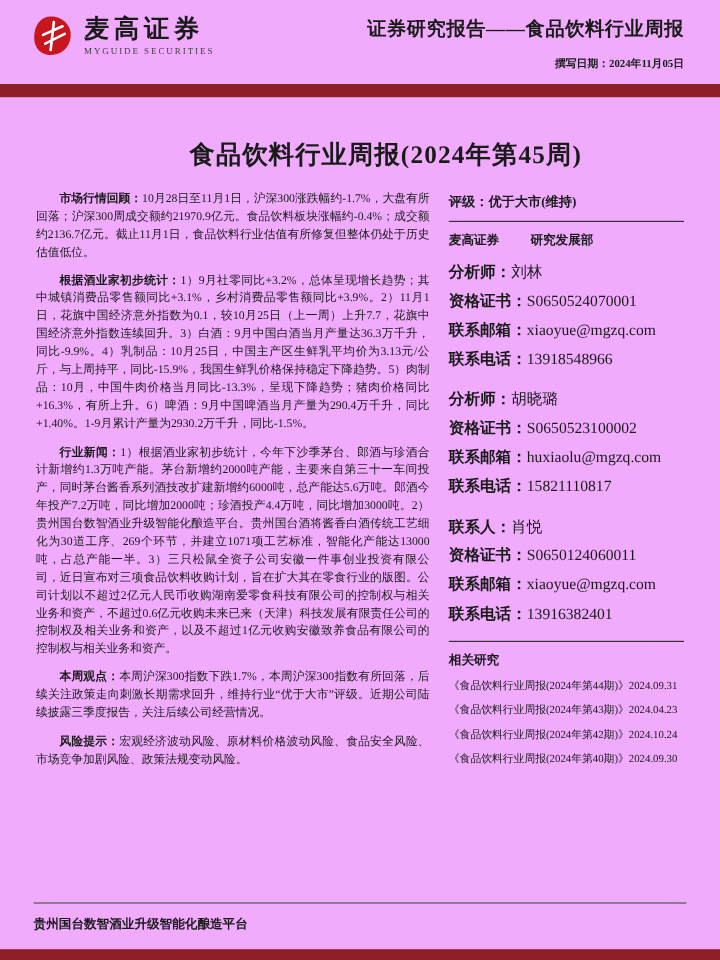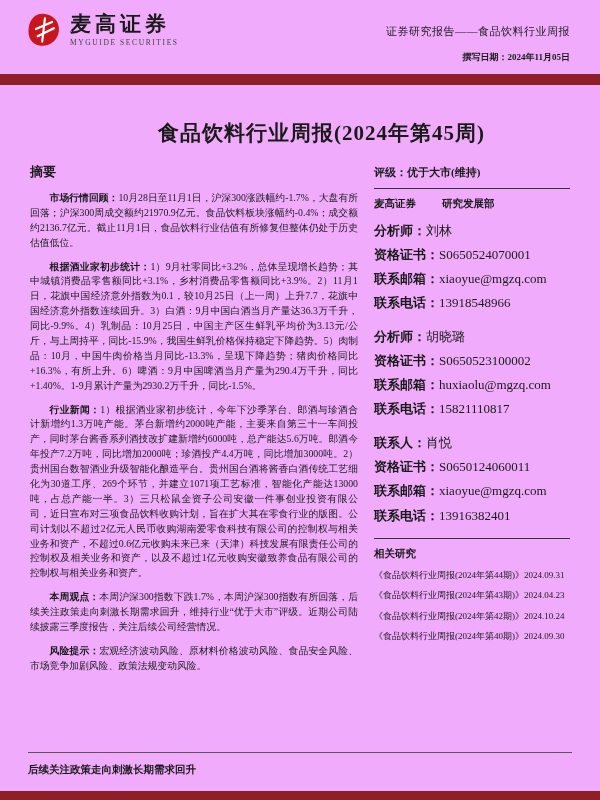--- a/index.html
+++ b/index.html
@@ -5,21 +5,21 @@
   html,body{margin:0;padding:0;background:#e8e8e8;}
   body{font-family:"Liberation Serif","DejaVu Serif",serif;}
   .page{position:relative;width:600px;height:800px;background:#f0abfc;margin:0 auto;overflow:hidden;color:#1a1a1a;}
   
   .header{display:flex;justify-content:space-between;align-items:flex-start;padding:12px 30px 8px 26px;}
   .brand{display:flex;align-items:center;gap:8px;}
   .logo{width:36px;height:36px;flex:0 0 auto;}
   .brand-cn{font-size:21px;font-weight:bold;letter-spacing:4px;line-height:1.1;}
   .brand-en{font-size:7.5px;color:#444;letter-spacing:1.6px;margin-top:2px;}
   .head-right{text-align:right;padding-top:2px;}
-  .report-type{font-size:11px;font-weight:normal;letter-spacing:.5px;margin-top:10px;}
+  .report-type{font-size:16px;font-weight:bold;letter-spacing:.5px;}
   .report-date{font-size:9px;font-weight:bold;margin-top:12px;}
   .top-rule{height:11px;background:#8e1f26;margin-top:2px;}
   
   .title{text-align:center;font-size:21px;font-weight:bold;letter-spacing:1px;margin:34px 0 16px;padding-left:43px;}
   
   .columns{display:flex;padding:0 30px;gap:16px;height:578px;overflow:hidden;}
   .main-col{width:328px;}
   .side-col{width:196px;font-size:9.3px;}
   .abstract-heading{font-size:13px;font-weight:bold;margin:0 0 10px;}
   .para{font-size:9.8px;line-height:1.52;text-align:justify;text-indent:2em;margin:0 0 9px;}
@@ -63,21 +63,20 @@
     </div>
   </div>
 
   <div class="top-rule"></div>
 
   <h1 class="title">食品饮料行业周报(2024年第45周)</h1>
 
   <div class="columns">
 
     <section class="main-col">
-      <h2 class="abstract-heading">摘要</h2>
 
       <p class="para"><b>市场行情回顾：</b><span>10月28日至11月1日，沪深300涨跌幅约-1.7%，大盘有所回落；沪深300周成交额约21970.9亿元。食品饮料板块涨幅约-0.4%；成交额约2136.7亿元。截止11月1日，食品饮料行业估值有所修复但整体仍处于历史估值低位。</span></p>
 
       <p class="para"><b>根据酒业家初步统计：</b><span>1）9月社零同比+3.2%，总体呈现增长趋势；其中城镇消费品零售额同比+3.1%，乡村消费品零售额同比+3.9%。2）11月1日，花旗中国经济意外指数为0.1，较10月25日（上一周）上升7.7，花旗中国经济意外指数连续回升。3）白酒：9月中国白酒当月产量达36.3万千升，同比-9.9%。4）乳制品：10月25日，中国主产区生鲜乳平均价为3.13元/公斤，与上周持平，同比-15.9%，我国生鲜乳价格保持稳定下降趋势。5）肉制品：10月，中国牛肉价格当月同比-13.3%，呈现下降趋势；猪肉价格同比+16.3%，有所上升。6）啤酒：9月中国啤酒当月产量为290.4万千升，同比+1.40%。1-9月累计产量为2930.2万千升，同比-1.5%。</span></p>
 
       <p class="para"><b>行业新闻：</b><span>1）根据酒业家初步统计，今年下沙季茅台、郎酒与珍酒合计新增约1.3万吨产能。茅台新增约2000吨产能，主要来自第三十一车间投产，同时茅台酱香系列酒技改扩建新增约6000吨，总产能达5.6万吨。郎酒今年投产7.2万吨，同比增加2000吨；珍酒投产4.4万吨，同比增加3000吨。2）贵州国台数智酒业升级智能化酿造平台。贵州国台酒将酱香白酒传统工艺细化为30道工序、269个环节，并建立1071项工艺标准，智能化产能达13000吨，占总产能一半。3）三只松鼠全资子公司安徽一件事创业投资有限公司，近日宣布对三项食品饮料收购计划，旨在扩大其在零食行业的版图。公司计划以不超过2亿元人民币收购湖南爱零食科技有限公司的控制权与相关业务和资产，不超过0.6亿元收购未来已来（天津）科技发展有限责任公司的控制权及相关业务和资产，以及不超过1亿元收购安徽致养食品有限公司的控制权与相关业务和资产。</span></p>
 
       <p class="para"><b>本周观点：</b><span>本周沪深300指数下跌1.7%，本周沪深300指数有所回落，后续关注政策走向刺激长期需求回升，维持行业“优于大市”评级。近期公司陆续披露三季度报告，关注后续公司经营情况。</span></p>
 
       <p class="para"><b>风险提示：</b><span>宏观经济波动风险、原材料价格波动风险、食品安全风险、市场竞争加剧风险、政策法规变动风险。</span></p>
@@ -155,17 +154,17 @@
       <div class="rel-item">《食品饮料行业周报(2024年第44期)》2024.09.31</div>
       <div class="rel-item">《食品饮料行业周报(2024年第43期)》2024.04.23</div>
       <div class="rel-item">《食品饮料行业周报(2024年第42期)》2024.10.24</div>
       <div class="rel-item">《食品饮料行业周报(2024年第40期)》2024.09.30</div>
     </aside>
 
   </div>
 
   <div class="footer">
     <div class="foot-rule"></div>
-    <div class="disclaimer">后续关注政策走向刺激长期需求回升</div>
+    <div class="disclaimer">贵州国台数智酒业升级智能化酿造平台</div>
     <div class="bottom-bar"></div>
   </div>
 
 </div>
 
 </body></html>

